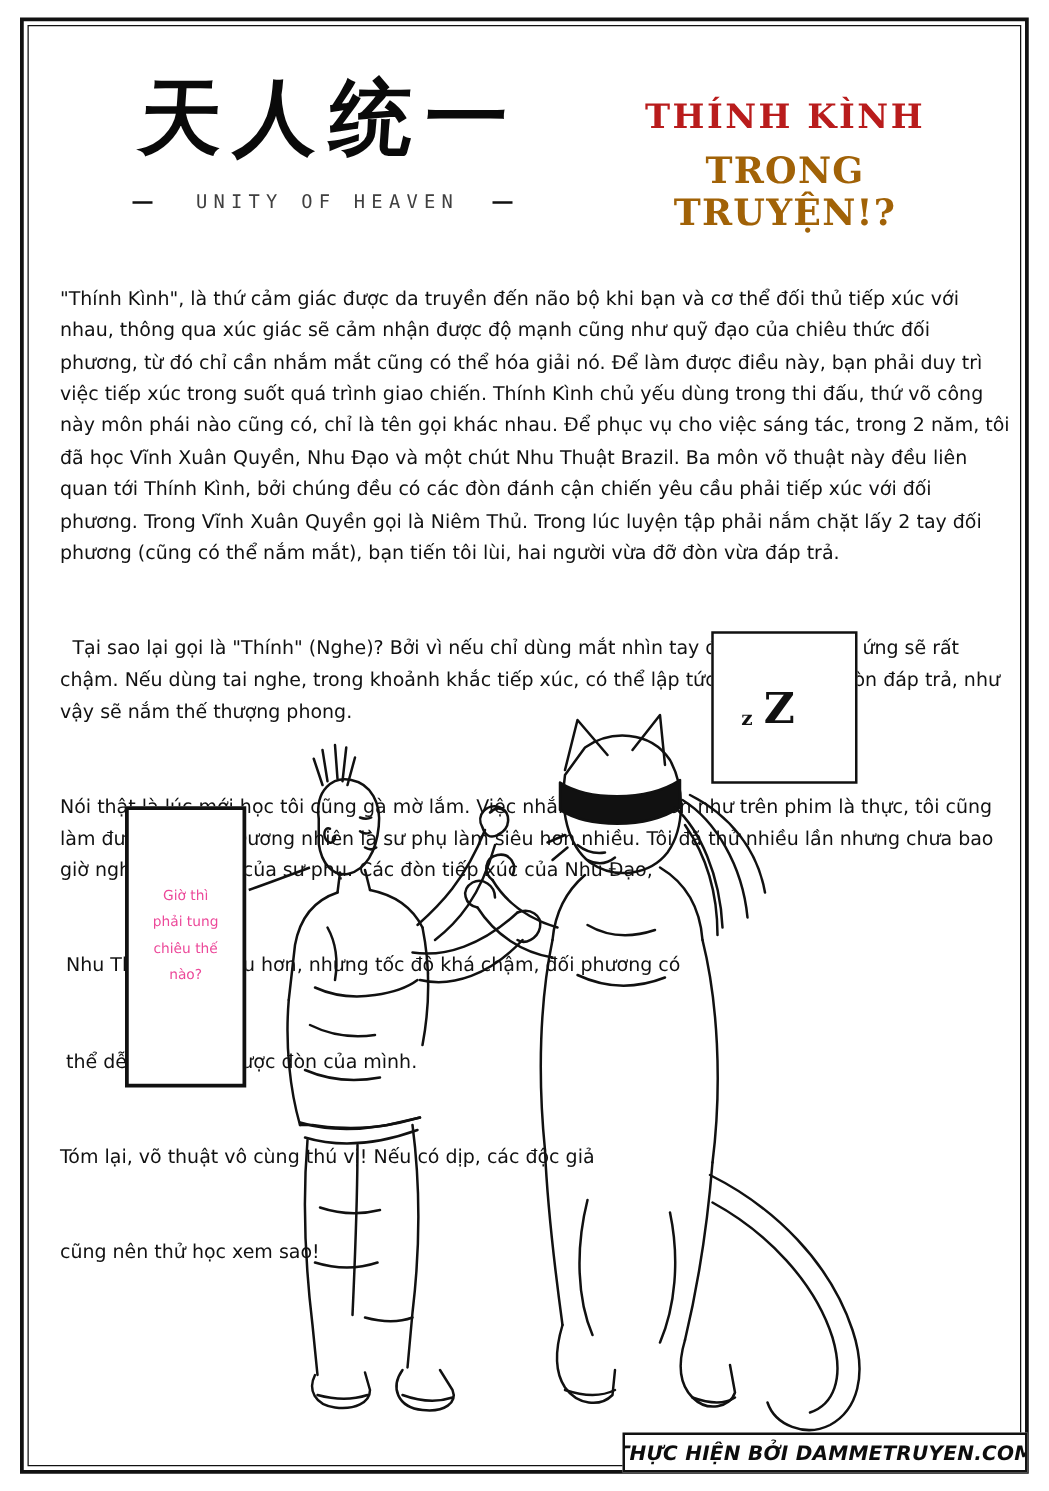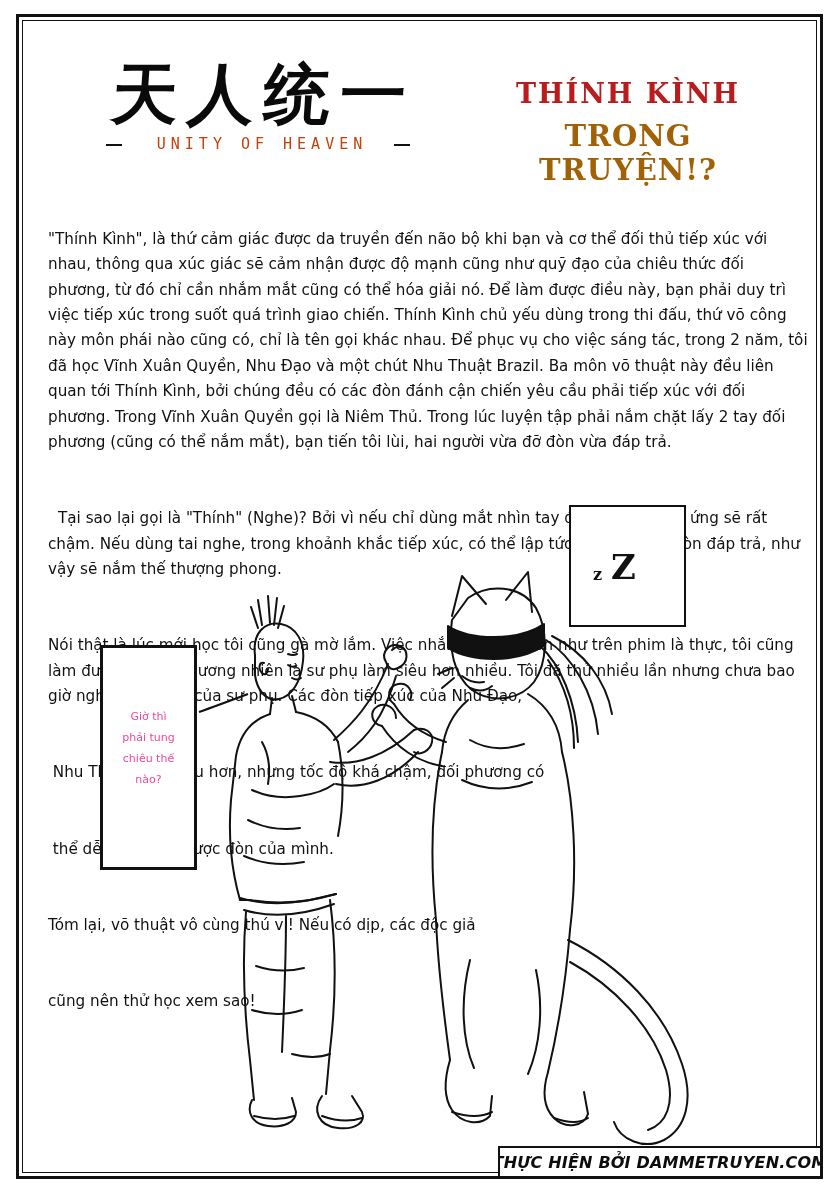--- a/index.html
+++ b/index.html
@@ -53,25 +53,25 @@
     font-family: "DejaVu Serif", serif;
     font-weight: bold;
     font-size: 66px;
     letter-spacing: 10px;
     line-height: 78px;
     color: #0a0a0a;
     white-space: nowrap;
     transform: skewX(-4deg);
   }
   .logo-sub {
-    margin-top: 2px;
+    margin-top: 19px;
     font-family: "DejaVu Sans Mono", monospace;
     font-size: 15px;
     letter-spacing: 5px;
-    color: #c2410c;
+    color: #404040;
     text-align: center;
     width: 300px;
     position: relative;
   }
   .logo-sub:before, .logo-sub:after {
     content: "";
     position: absolute;
     top: 50%;
     width: 16px;
     height: 2px;

